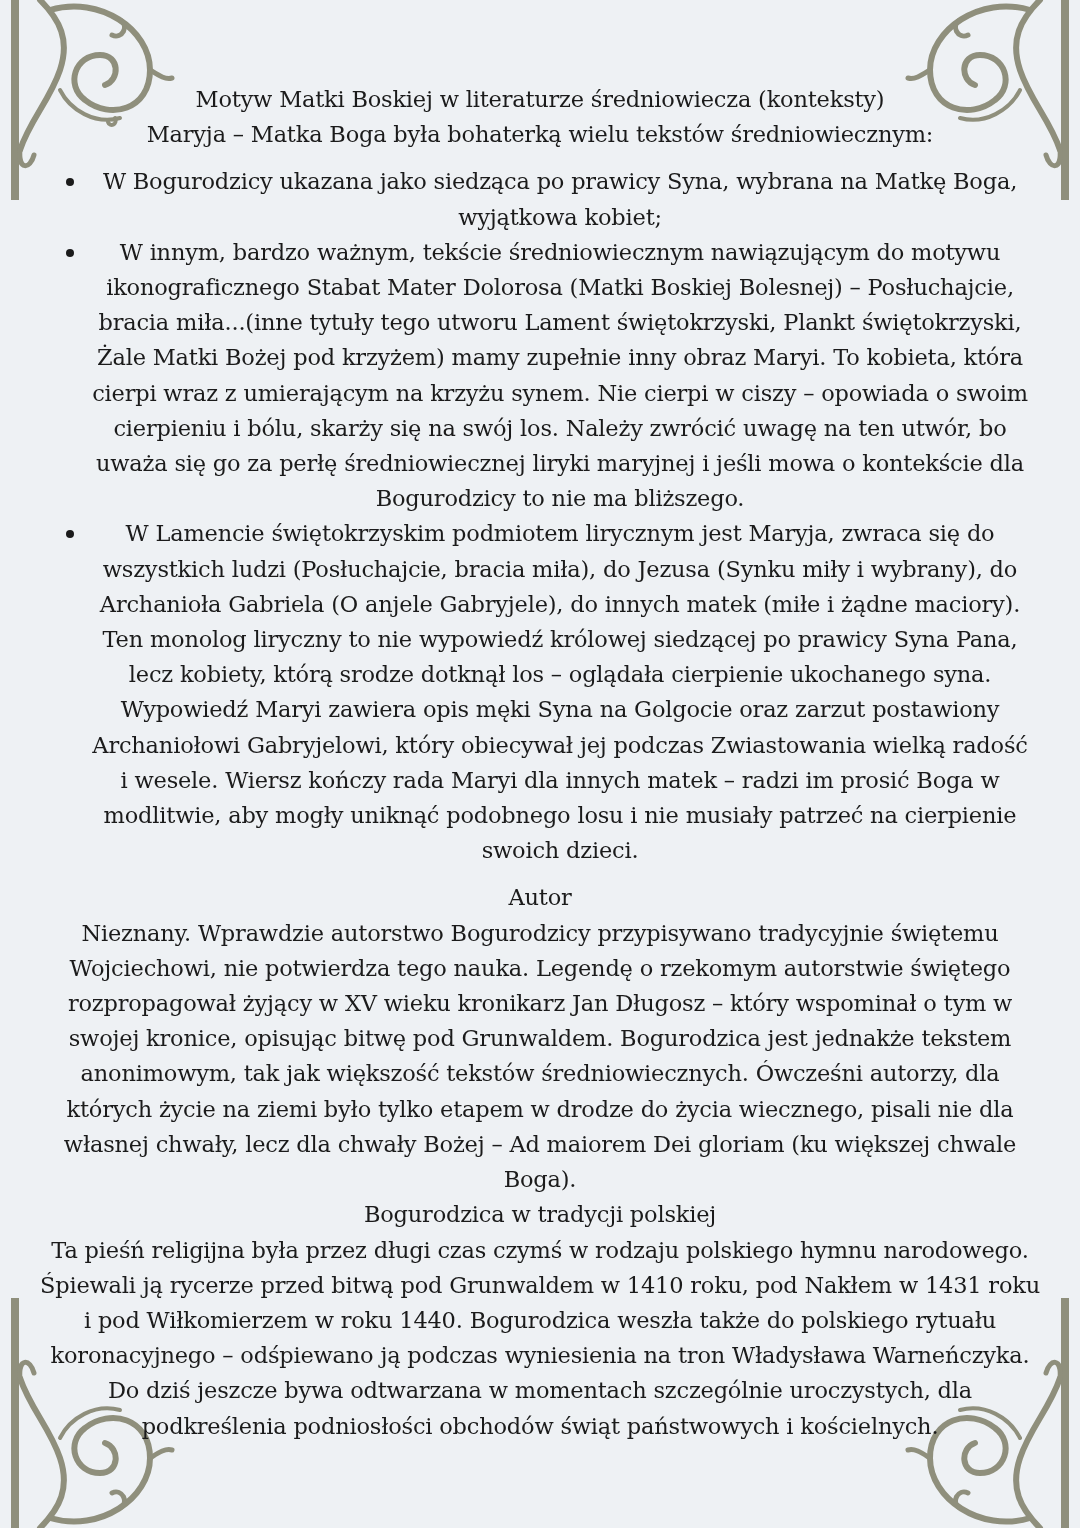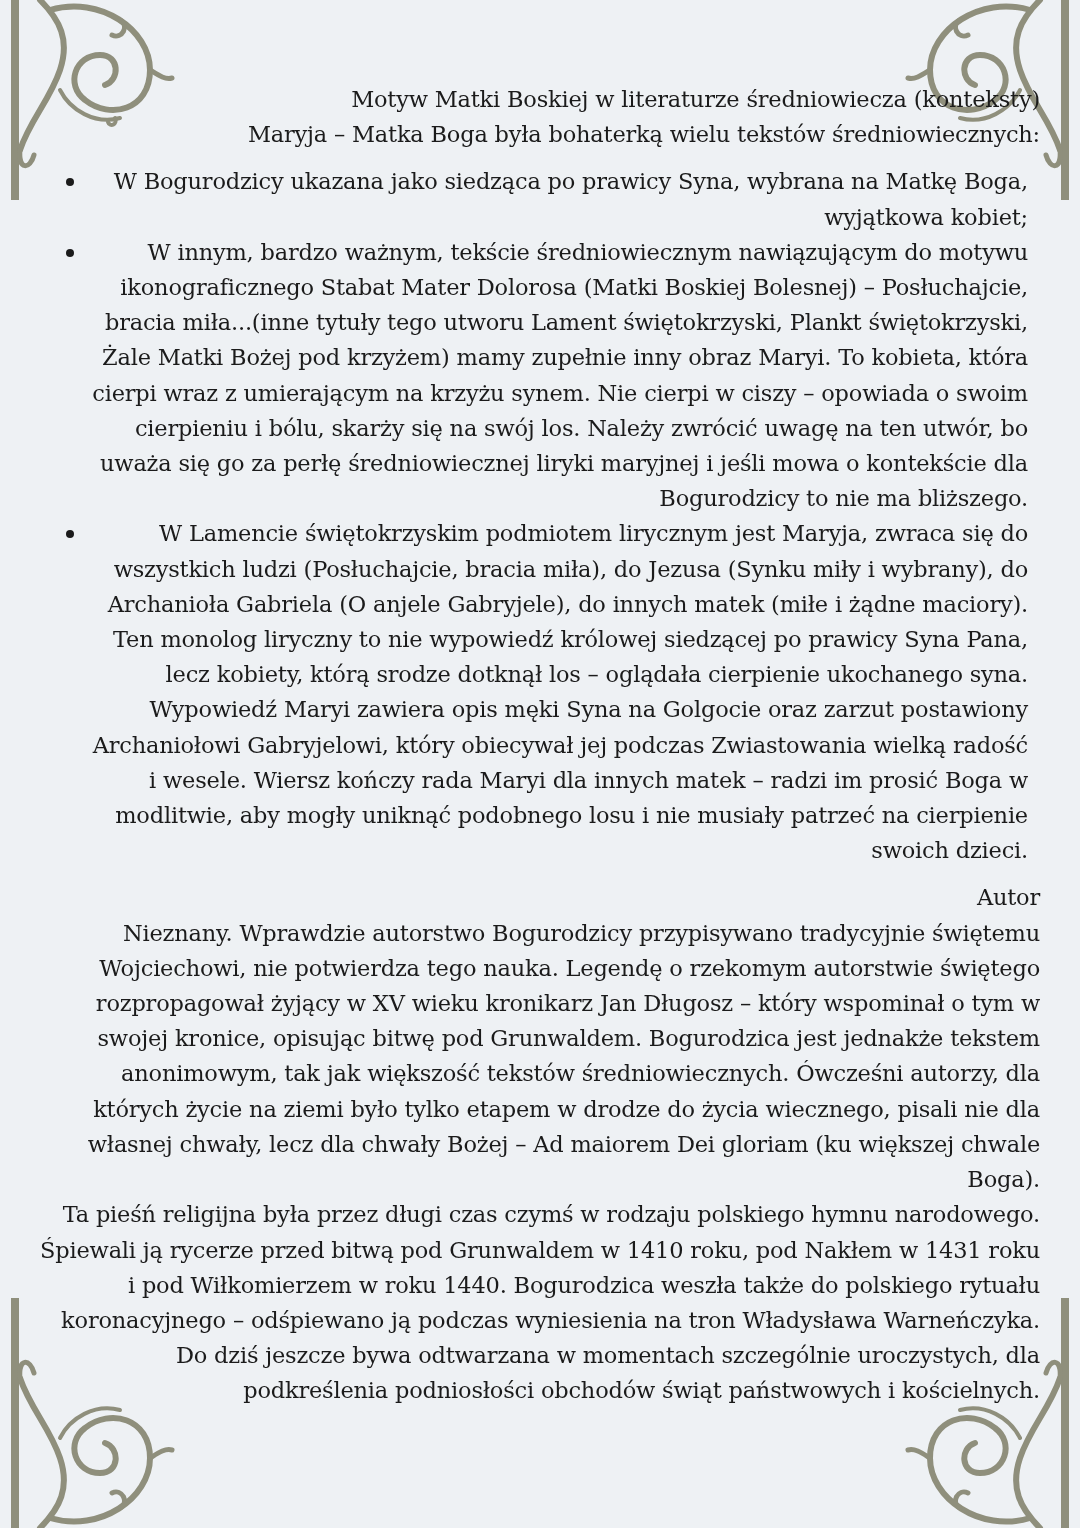--- a/index.html
+++ b/index.html
@@ -17,21 +17,21 @@
   .orn-bl { left:0; bottom:0; transform:scaleY(-1); }
   .orn-br { right:0; bottom:0; transform:scale(-1,-1); }
   .bar { position:absolute; background:#8f8f7c; width:8px; }
   .bar-tl { left:11px; top:0; height:200px; }
   .bar-tr { right:11px; top:0; height:200px; }
   .bar-bl { left:11px; bottom:0; height:230px; }
   .bar-br { right:11px; bottom:0; height:230px; }
 
   .page {
     position:absolute; left:40px; top:82px; width:1000px;
-    font-size:22.5px; line-height:35.2px; text-align:right;
+    font-size:22.5px; line-height:35.2px; text-align:center;
     letter-spacing:-0.2px;
   }
   .page p { margin:0; }
   ul.bullets { list-style:none; margin:12px; padding:0; }
   ul.bullets li { position:relative; padding:0 0 0 40px; }
   ul.bullets li .dot {
     position:absolute; left:14px; top:14px; width:8px; height:8px; border-radius:50%; background:#1b1b1b;
   }
   .li-text { display:block; padding:0 0 0 0; }
 </style>
@@ -80,31 +80,32 @@
     <path d="M20 150 C 18 170, 30 170, 34 155" stroke-width="5"></path>
     <path d="M50 10 C 100 -5, 150 30, 150 70 C 150 110, 110 120, 85 100 C 65 85, 75 55, 100 55 C 120 55, 120 80, 105 85" stroke-width="6"></path>
     <path d="M120 20 C 130 25, 122 40, 112 35" stroke-width="5"></path>
     <path d="M150 70 C 158 75, 165 80, 172 78" stroke-width="5"></path>
     <path d="M60 90 C 70 110, 95 125, 120 118" stroke-width="4"></path>
   </svg>
 </div>
 
 <div class="page">
   <p>Motyw Matki Boskiej w literaturze średniowiecza (konteksty)</p>
-  <p>Maryja – Matka Boga była bohaterką wielu tekstów średniowiecznych:</p>
+  <p>Maryja – Matka Boga była bohaterką wielu tekstów średniowiecznym:</p>
   <ul class="bullets">
     <li>
       <span class="dot"></span>
       <span class="li-text">W Bogurodzicy ukazana jako siedząca po prawicy Syna, wybrana na Matkę Boga, wyjątkowa kobiet;</span>
     </li>
     <li>
       <span class="dot"></span>
       <span class="li-text">W innym, bardzo ważnym, tekście średniowiecznym nawiązującym do motywu ikonograficznego Stabat Mater Dolorosa (Matki Boskiej Bolesnej) – Posłuchajcie, bracia miła...(inne tytuły tego utworu Lament świętokrzyski, Plankt świętokrzyski, Żale Matki Bożej pod krzyżem) mamy zupełnie inny obraz Maryi. To kobieta, która cierpi wraz z umierającym na krzyżu synem. Nie cierpi w ciszy – opowiada o swoim cierpieniu i bólu, skarży się na swój los. Należy zwrócić uwagę na ten utwór, bo uważa się go za perłę średniowiecznej liryki maryjnej i jeśli mowa o kontekście dla Bogurodzicy to nie ma bliższego.</span>
     </li>
     <li>
       <span class="dot"></span>
       <span class="li-text">W Lamencie świętokrzyskim podmiotem lirycznym jest Maryja, zwraca się do wszystkich ludzi (Posłuchajcie, bracia miła), do Jezusa (Synku miły i wybrany), do Archanioła Gabriela (O anjele Gabryjele), do innych matek (miłe i żądne maciory). Ten monolog liryczny to nie wypowiedź królowej siedzącej po prawicy Syna Pana, lecz kobiety, którą srodze dotknął los – oglądała cierpienie ukochanego syna. Wypowiedź Maryi zawiera opis męki Syna na Golgocie oraz zarzut postawiony Archaniołowi Gabryjelowi, który obiecywał jej podczas Zwiastowania wielką radość i wesele. Wiersz kończy rada Maryi dla innych matek – radzi im prosić Boga w modlitwie, aby mogły uniknąć podobnego losu i nie musiały patrzeć na cierpienie swoich dzieci.</span>
     </li>
   </ul>
   <p>Autor</p>
   <p>Nieznany. Wprawdzie autorstwo Bogurodzicy przypisywano tradycyjnie świętemu Wojciechowi, nie potwierdza tego nauka. Legendę o rzekomym autorstwie świętego rozpropagował żyjący w XV wieku kronikarz Jan Długosz – który wspominał o tym w swojej kronice, opisując bitwę pod Grunwaldem. Bogurodzica jest jednakże tekstem anonimowym, tak jak większość tekstów średniowiecznych. Ówcześni autorzy, dla których życie na ziemi było tylko etapem w drodze do życia wiecznego, pisali nie dla własnej chwały, lecz dla chwały Bożej – Ad maiorem Dei gloriam (ku większej chwale Boga).</p>
+  <p>Bogurodzica w tradycji polskiej</p>
   <p>Ta pieśń religijna była przez długi czas czymś w rodzaju polskiego hymnu narodowego. Śpiewali ją rycerze przed bitwą pod Grunwaldem w 1410 roku, pod Nakłem w 1431 roku i pod Wiłkomierzem w roku 1440. Bogurodzica weszła także do polskiego rytuału koronacyjnego – odśpiewano ją podczas wyniesienia na tron Władysława Warneńczyka. Do dziś jeszcze bywa odtwarzana w momentach szczególnie uroczystych, dla podkreślenia podniosłości obchodów świąt państwowych i kościelnych.</p>
 </div>
 
 </body></html>

